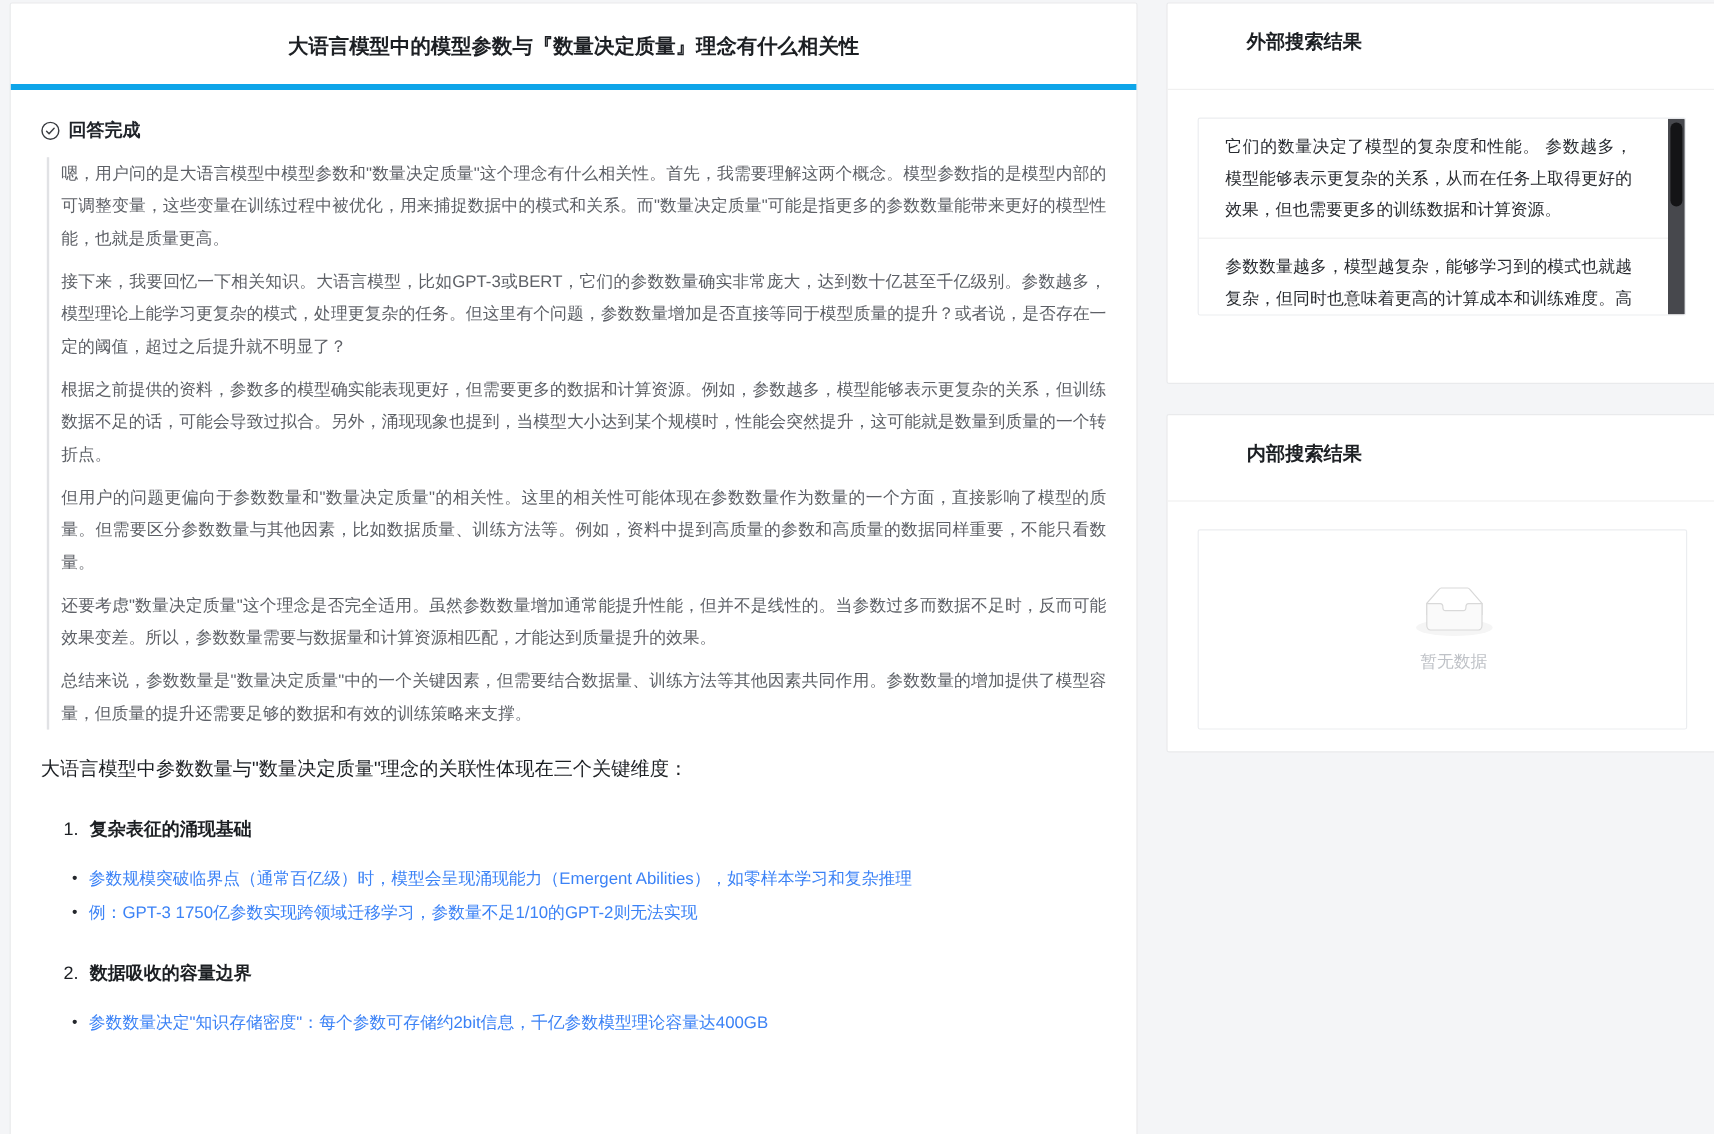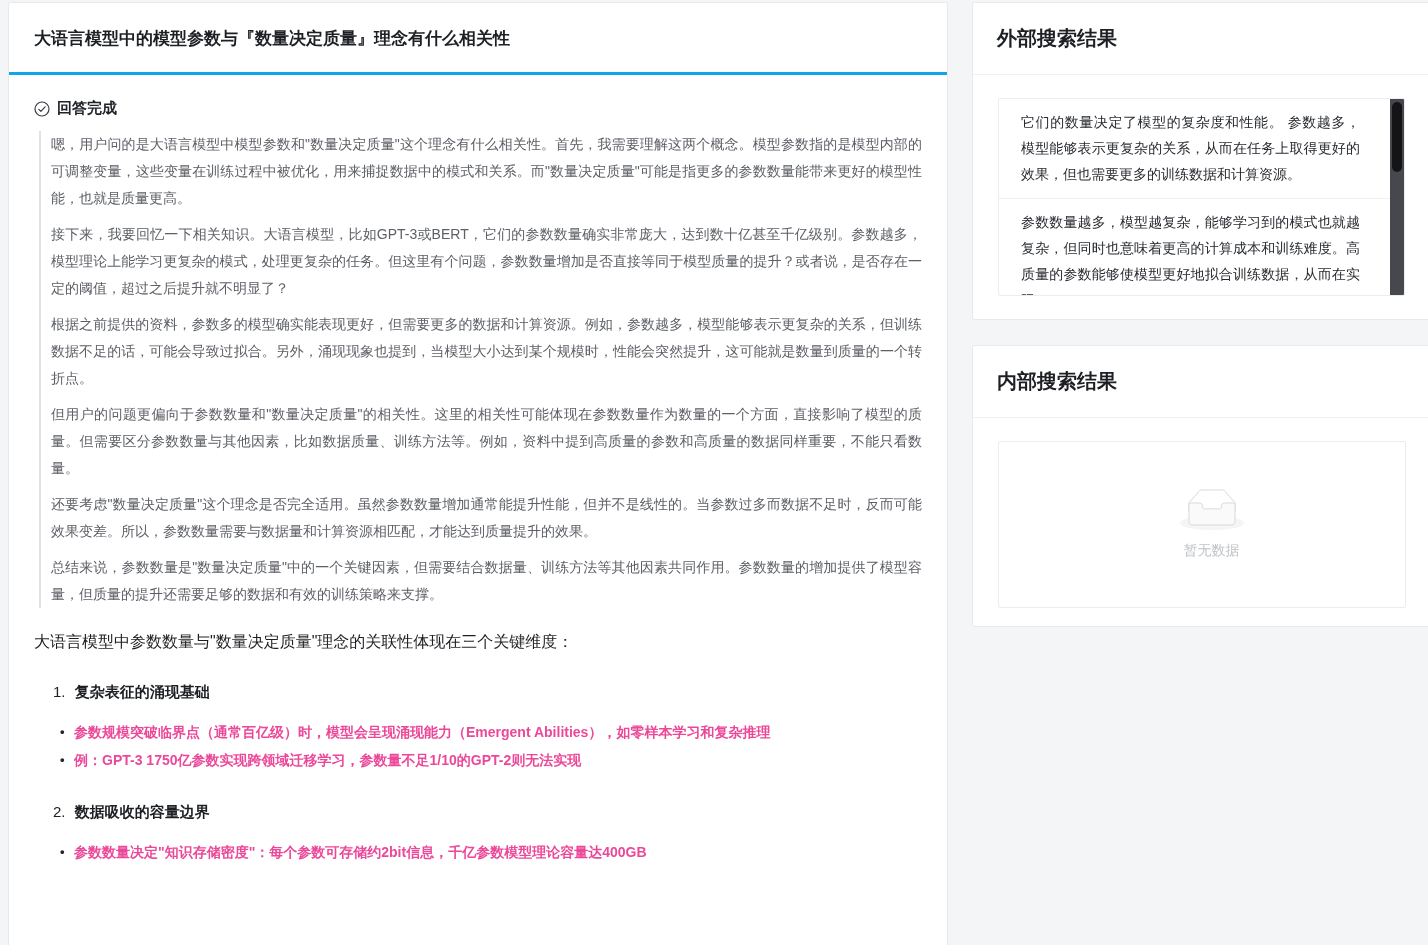--- a/index.html
+++ b/index.html
@@ -11,21 +11,21 @@
     color: #1f2329;
   }
   .card {
     position: absolute;
     background: #ffffff;
     border: 1px solid #e9eaec;
     border-radius: 2px;
   }
   
   .main-card { left: 8px; top: 2px; width: 940px; height: 1040px; }
-  .main-header { padding: 24px 25px 0 25px; height: 72px; border-bottom: 3px solid #0ea5e9; }
+  .main-header { padding: 24px 25px 0 25px; height: 72px; border-bottom: 5px solid #0ea5e9; text-align: center; }
   .main-title { font-size: 17px; font-weight: 700; color: #1c1f23; }
   .main-body { padding: 24px 25px 0 25px; }
   .status-row { display: flex; align-items: center; gap: 7px; margin-bottom: 13px; }
   .status-row svg { display: block; }
   .status-label { font-size: 15px; font-weight: 600; color: #20242a; }
   .thinking {
     margin-left: 5px;
     border-left: 2px solid #e1e2e5;
     padding-left: 10px;
     color: #5d6066;
@@ -37,37 +37,36 @@
   .thinking p:last-child { margin-bottom: 0; }
   .answer-intro { margin-top: 22px; font-size: 16px; color: #1c1f23; line-height: 24px; }
   .section-heading { margin: 26px 0 14px 19px; font-size: 15px; color: #1c1f23; line-height: 24px; }
   .section-heading .num { font-weight: 400; margin-right: 5px; }
   .section-heading .ttl { font-weight: 700; }
   .bullet-list { list-style: none; margin-left: 26px; }
   .bullet-list li {
     position: relative;
     padding-left: 14px;
     font-size: 14px;
-    color: #ec4899;
+    color: #3b82f6;
     line-height: 28px;
-    font-weight: bold;
   }
   .bullet-list li::before {
     content: "•";
     position: absolute; left: 0; top: 0;
     color: #24272c; font-size: 13px;
   }
   
   .panel-header { padding: 22px 24px 0 24px; height: 72px; border-bottom: 1px solid #f0f0f0; }
-  .panel-title { font-size: 20px; font-weight: 700; color: #1c1f23; }
+  .panel-title { font-size: 16px; font-weight: 700; color: #1c1f23; margin-left: 42px; }
   .external-panel { left: 972px; top: 2px; width: 462px; height: 318px; }
   .results-box {
     position: relative;
     margin: 23px 0 0 25px;
-    width: 407px; height: 198px;
+    width: 407px; height: 165px;
     border: 1px solid #ebedf0;
     border-radius: 2px;
     overflow: hidden;
   }
   .result-item {
     padding: 10px 44px 11px 22px;
     font-size: 14px;
     line-height: 26px;
     color: #282b30;
     text-align: justify;

